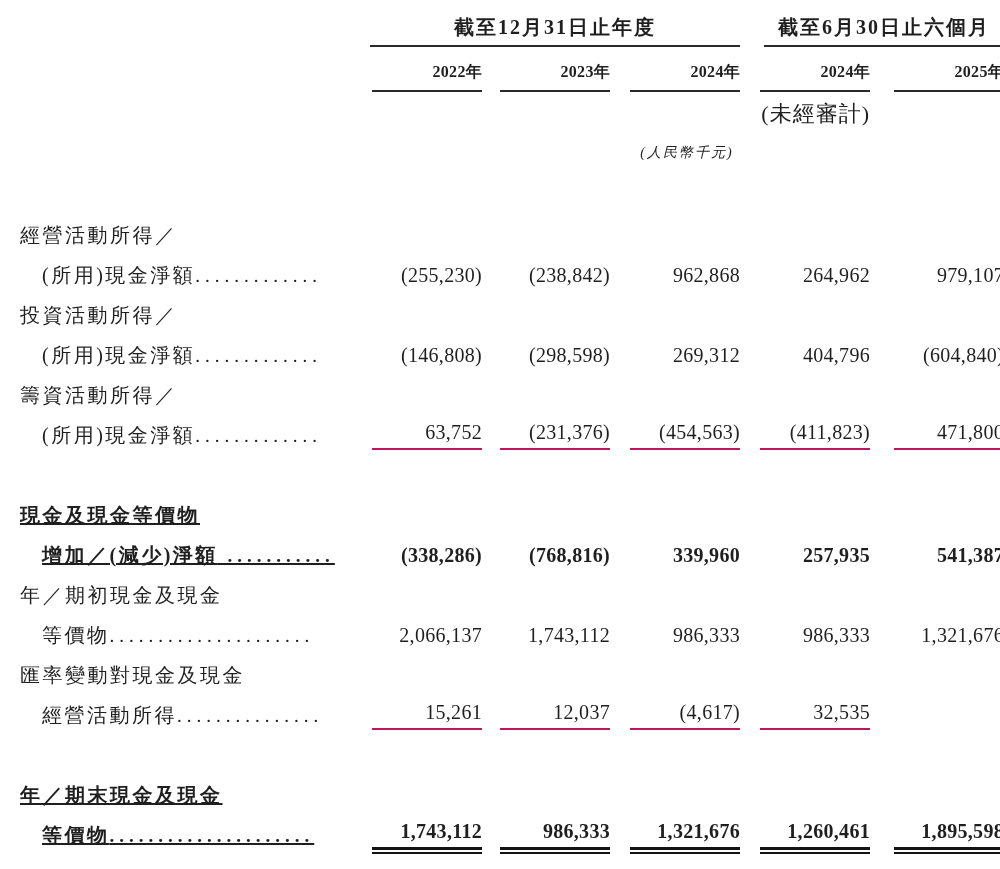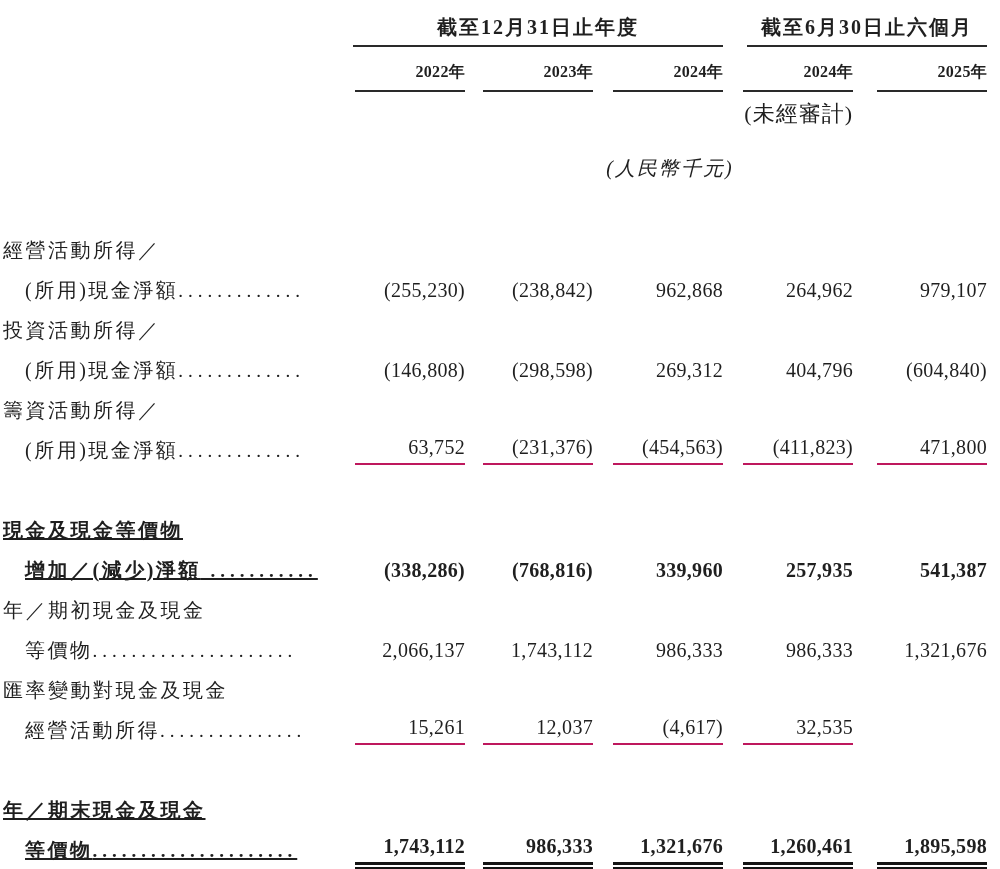--- a/index.html
+++ b/index.html
@@ -8,21 +8,21 @@
     width: 1000px;
     height: 869px;
     background: #ffffff;
     color: #1f1f1f;
     font-family: "Liberation Serif", "DejaVu Serif", serif;
     overflow: hidden;
   }
   .grid {
     display: grid;
     grid-template-columns: 332px 130px 128px 130px 130px 134px;
-    padding-left: 3px;
+    padding-left: 20px;
     align-items: center;
   }
   
   .hdr-groups { margin-top: 14px; }
   .group {
     font-weight: 700;
     font-size: 20px;
     letter-spacing: 2px;
     text-align: center;
     line-height: 26px;
@@ -34,21 +34,21 @@
   .gc2 { grid-column: 5 / 7; margin-left: 24px; }
   .hdr-years { margin-top: 12px; }
   .hdr-years .num { font-weight: 700; }
   .hdr-years .nval {
     border-bottom: 2px solid #2a2a2a;
     padding-bottom: 5px;
     line-height: 26px;
   }
   .hdr-unaudited { margin-top: 10px; font-size: 22px; line-height: 24px; }
   .hdr-unaudited .cell { grid-column: 5; text-align: right; letter-spacing: 1px; }
-  .hdr-unit { margin-top: 29px; font-size: 20px; line-height: 26px; }
+  .hdr-unit { margin-top: 14px; font-size: 14px; line-height: 26px; }
   .hdr-unit .cell {
     grid-column: 2 / 7;
     padding-left: 18px;
     text-align: center;
     font-style: italic;
     letter-spacing: 2px;
   }
   
   .trow { height: 40px; font-size: 20px; }
   .lbl { white-space: nowrap; letter-spacing: 2.5px; overflow: hidden; }

